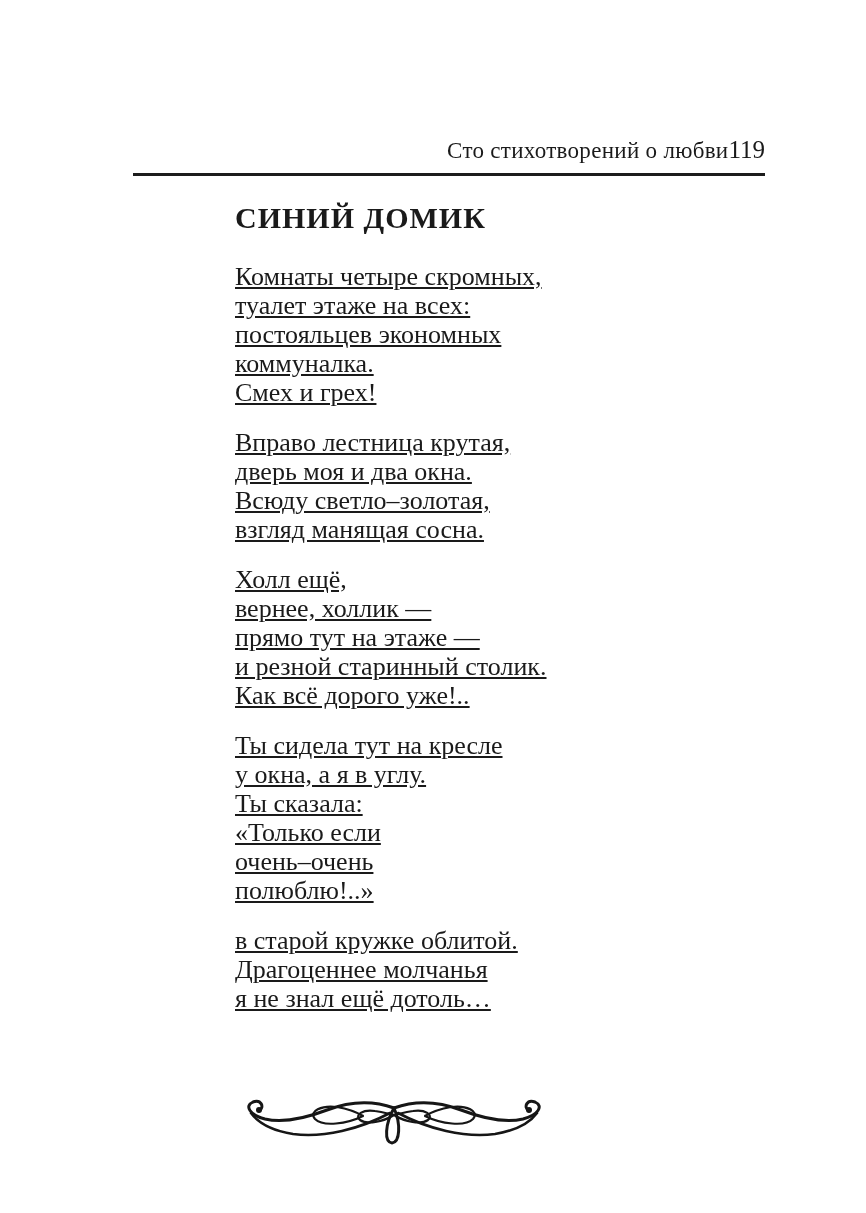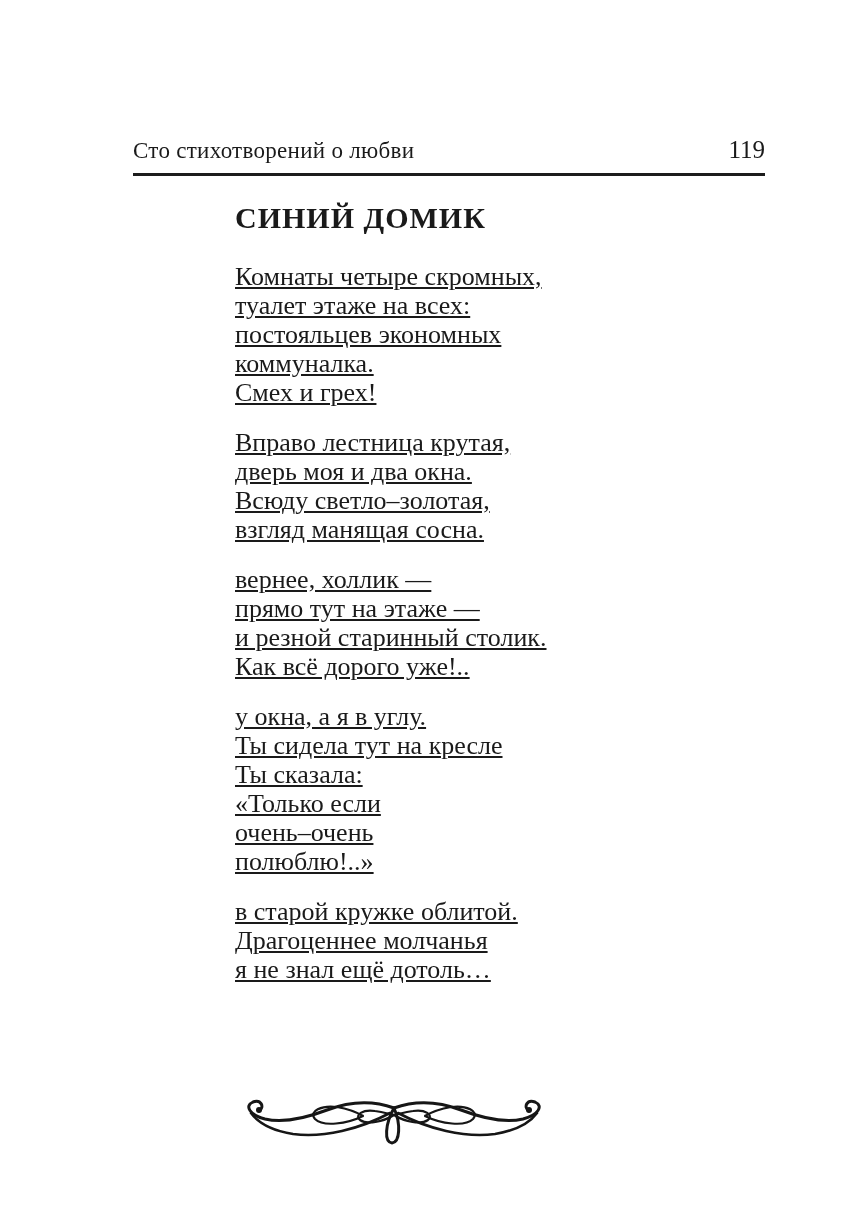--- a/index.html
+++ b/index.html
@@ -18,21 +18,21 @@
   .page {
     position: absolute;
     inset: 0;
   }
   .page-header {
     position: absolute;
     left: 133px;
     width: 632px;
     top: 100px;
     display: flex;
-    justify-content: space-between;
+    justify-content: flex-end;
     align-items: baseline;
     padding-bottom: 9px;
     border-bottom: 3px solid #1c1c1c;
   }
   .running-title {
     font-size: 23px;
     letter-spacing: 0.3px;
   }
   .page-number {
     font-size: 25px;
@@ -94,28 +94,29 @@
         <p class="line">коммуналка.</p>
         <p class="line">Смех и грех!</p>
       </div>
       <div class="stanza">
         <p class="line">Вправо лестница крутая,</p>
         <p class="line">дверь моя и два окна.</p>
         <p class="line">Всюду светло–золотая,</p>
         <p class="line">взгляд манящая сосна.</p>
       </div>
       <div class="stanza">
+        <p class="line">Холл ещё,</p>
         <p class="line">вернее, холлик —</p>
         <p class="line">прямо тут на этаже —</p>
         <p class="line">и резной старинный столик.</p>
         <p class="line">Как всё дорого уже!..</p>
       </div>
       <div class="stanza">
+        <p class="line">Ты сидела тут на кресле</p>
         <p class="line">у окна, а я в углу.</p>
-        <p class="line">Ты сидела тут на кресле</p>
         <p class="line">Ты сказала:</p>
         <p class="line">«Только если</p>
         <p class="line">очень–очень</p>
         <p class="line">полюблю!..»</p>
       </div>
       <div class="stanza">
         <p class="line">в старой кружке облитой.</p>
         <p class="line">Драгоценнее молчанья</p>
         <p class="line">я не знал ещё дотоль…</p>
       </div>

